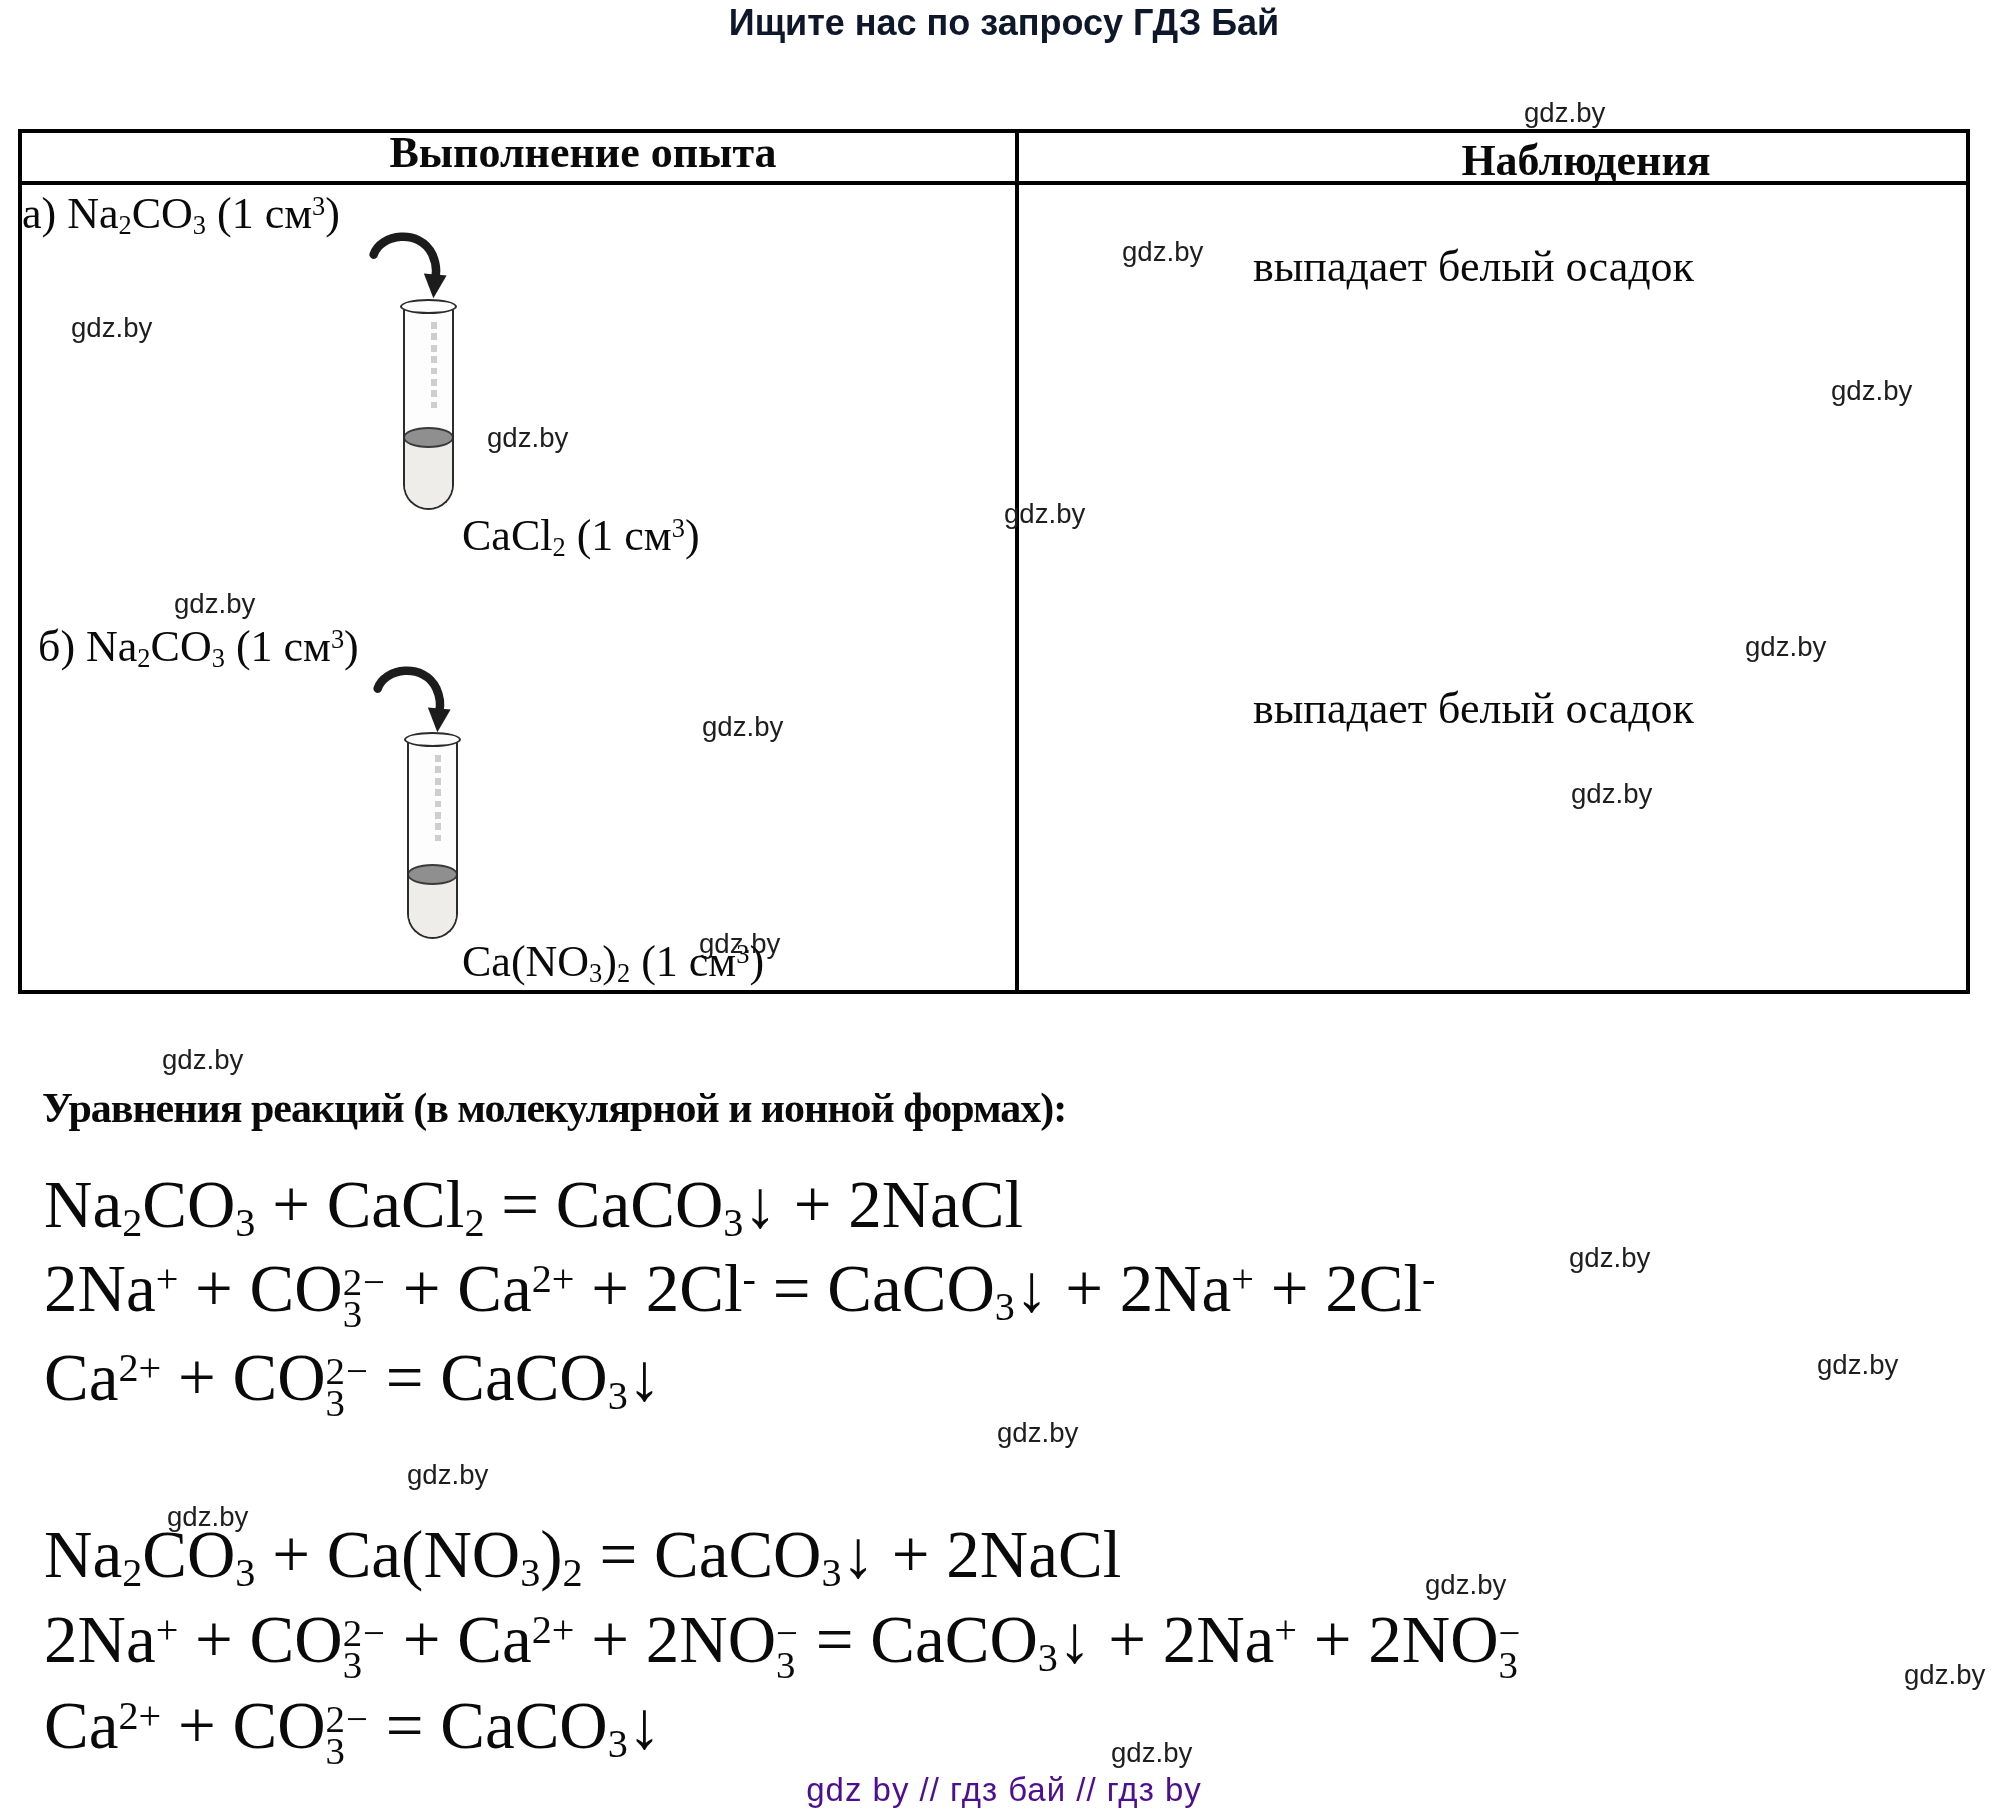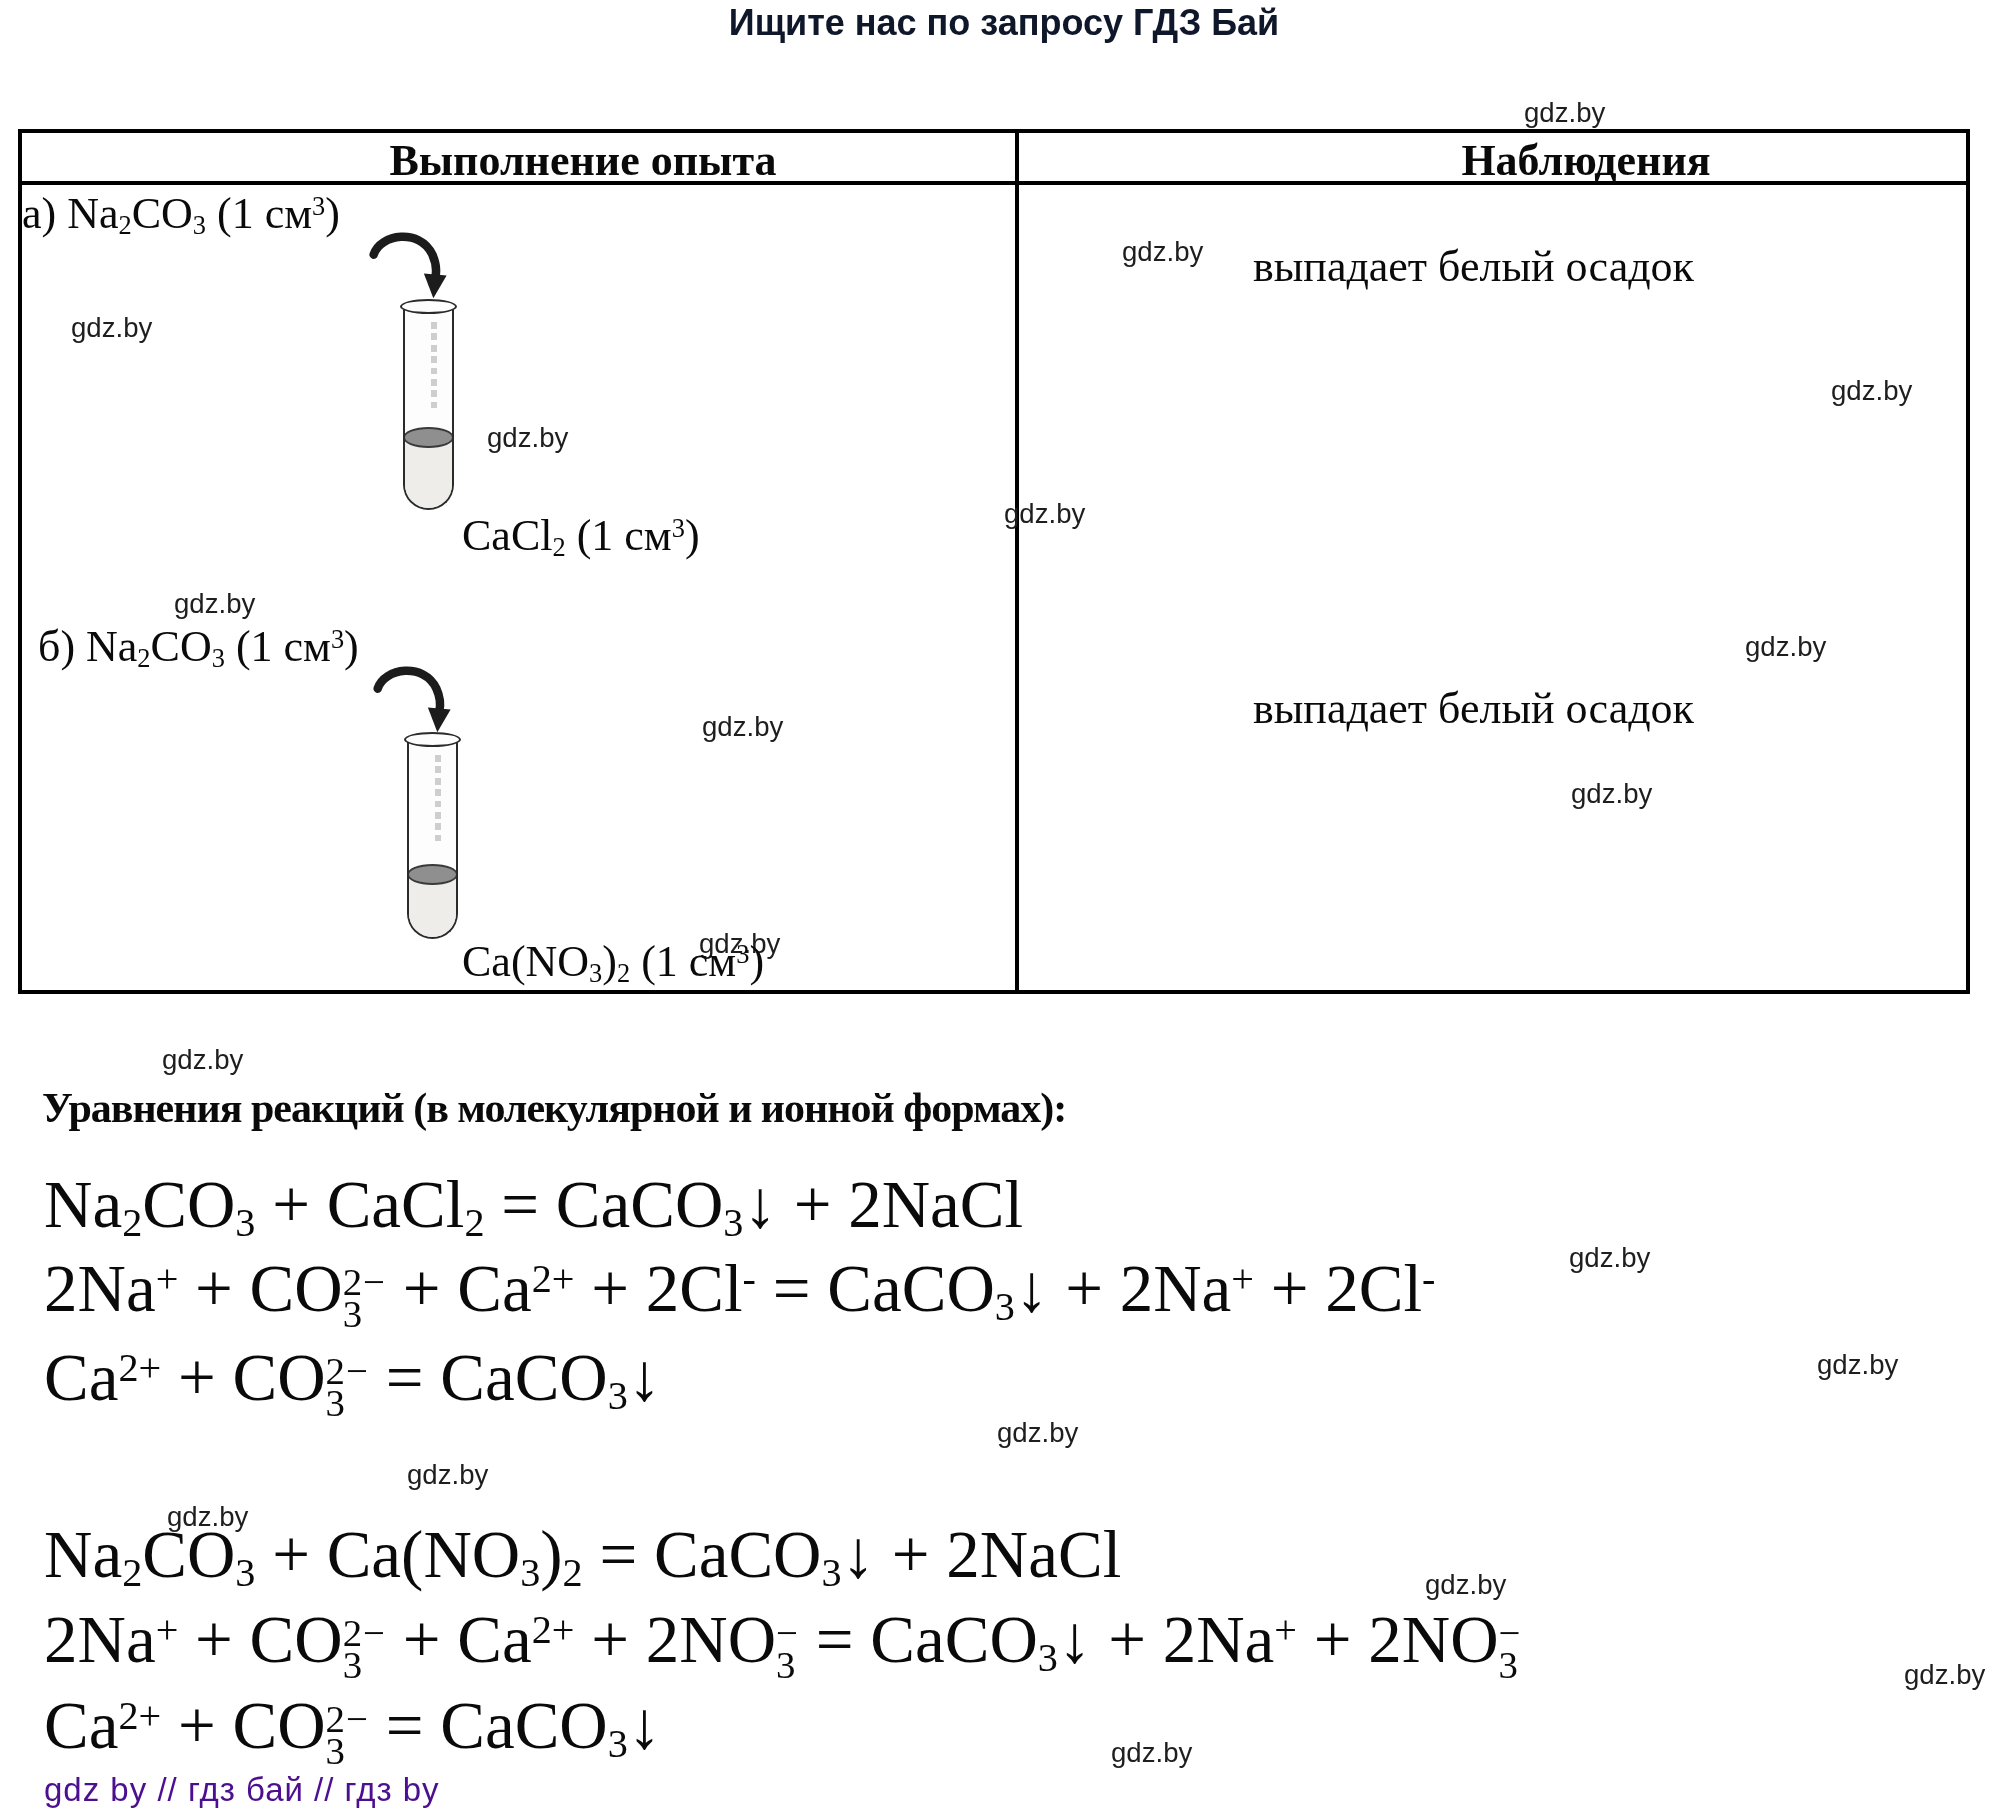--- a/index.html
+++ b/index.html
@@ -43,21 +43,21 @@
 
   <div>
 
     <div class="tline" style="left:18px;top:129px;width:1952px;height:3.8px;"></div>
     <div class="tline" style="left:18px;top:990px;width:1952px;height:3.8px;"></div>
     <div class="tline" style="left:18px;top:129px;width:3.8px;height:865px;"></div>
     <div class="tline" style="left:1966px;top:129px;width:3.8px;height:865px;"></div>
     <div class="tline" style="left:1015px;top:129px;width:3.8px;height:865px;"></div>
     <div class="tline" style="left:18px;top:181px;width:1952px;height:3.8px;"></div>
 
-    <div class="abs hdrcell" style="left:22px;top:135px;width:1122px;">Выполнение опыта</div>
+    <div class="abs hdrcell" style="left:22px;top:127px;width:1122px;">Выполнение опыта</div>
     <div class="abs hdrcell" style="left:1019px;top:135px;width:1134px;">Наблюдения</div>
 
     <div class="abs serif46" style="left:22px;top:190px;text-align:center;">а) Na<sub>2</sub>CO<sub>3</sub> (1 см<sup>3</sup>)</div>
 
     <svg class="abs" style="left:367px;top:230px;" width="91" height="72" viewBox="0 0 96 76">
       <path d="M7,26 C14,4 56,-2 69,26 C73,35 74,42 72,50" fill="none" stroke="#1c1c1c" stroke-width="9" stroke-linecap="round"></path>
       <polygon points="60,46 84,48 70,72" fill="#1c1c1c"></polygon>
     </svg>
 
     <div class="tube" style="left:403px;top:299px;height:211px;">
@@ -124,16 +124,16 @@
 
   <div class="abs eq" style="left:44px;top:1520px;">Na<sub>2</sub>CO<sub>3</sub> + Ca(NO<sub>3</sub>)<sub>2</sub> = CaCO<sub>3</sub>↓ + 2NaCl</div>
   <div class="abs wm" style="left:1425px;top:1533px;">gdz.by</div>
 
   <div class="abs eq" style="left:44px;top:1605px;">2Na<sup>+</sup> + CO<span class="stack"><span class="st-top">2−</span><span class="st-bot">3</span></span> + Ca<sup>2+</sup> + 2NO<span class="stack"><span class="st-top">−</span><span class="st-bot">3</span></span> = CaCO<sub>3</sub>↓ + 2Na<sup>+</sup> + 2NO<span class="stack"><span class="st-top">−</span><span class="st-bot">3</span></span></div>
   <div class="abs wm" style="left:1904px;top:1623px;">gdz.by</div>
 
   <div class="abs eq" style="left:44px;top:1691px;">Ca<sup>2+</sup> + CO<span class="stack"><span class="st-top">2−</span><span class="st-bot">3</span></span> = CaCO<sub>3</sub>↓</div>
   <div class="abs wm" style="left:1111px;top:1701px;">gdz.by</div>
 
-  <div class="abs footer" style="left: 0px; right: 0px; top: 1771px; text-align: left; color: rgb(76, 15, 143); padding-left: 44px;">gdz by  //  гдз бай  //  гдз by</div>
+  <div class="abs footer" style="left: 0px; right: 0px; top: 1771px; text-align: center; color: rgb(76, 15, 143);">gdz by  //  гдз бай  //  гдз by</div>
 
 </div>
 
 
 </body></html>

